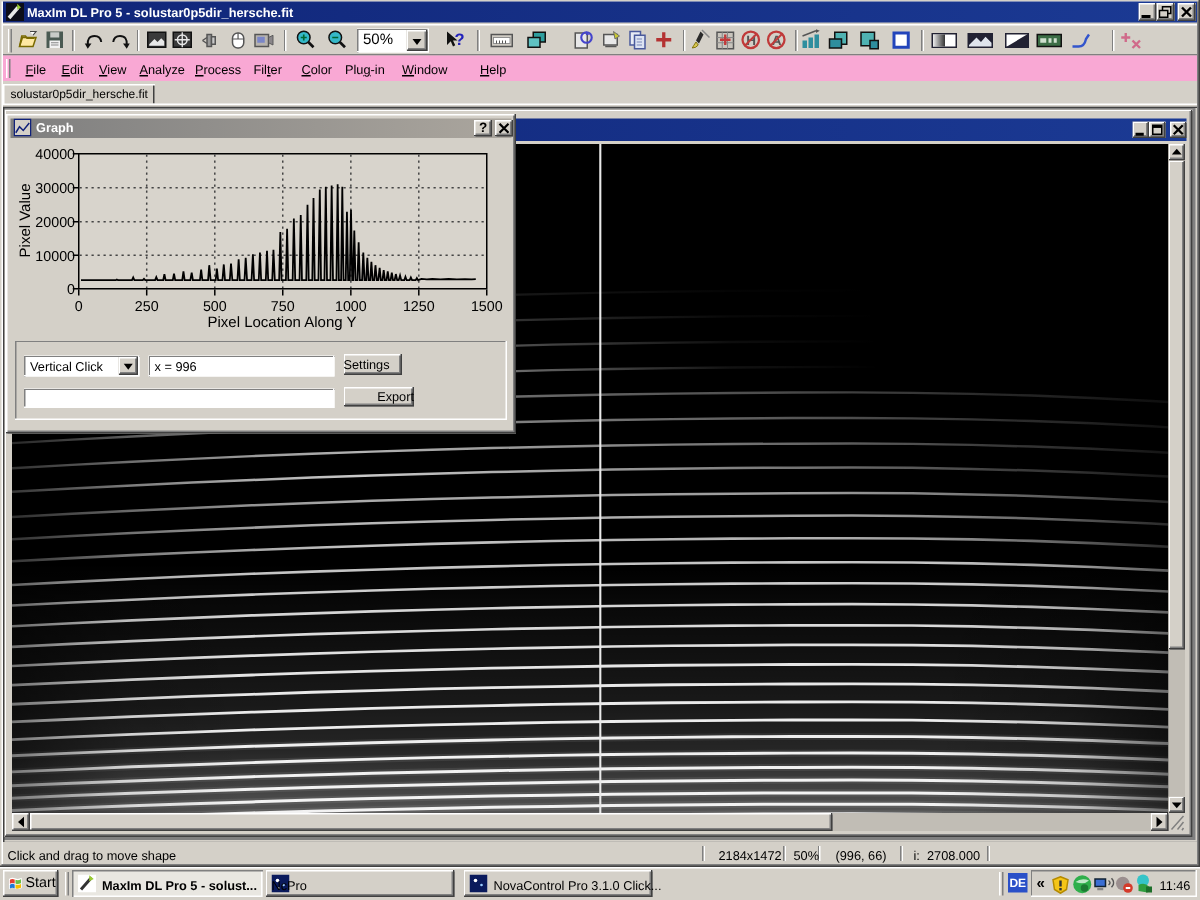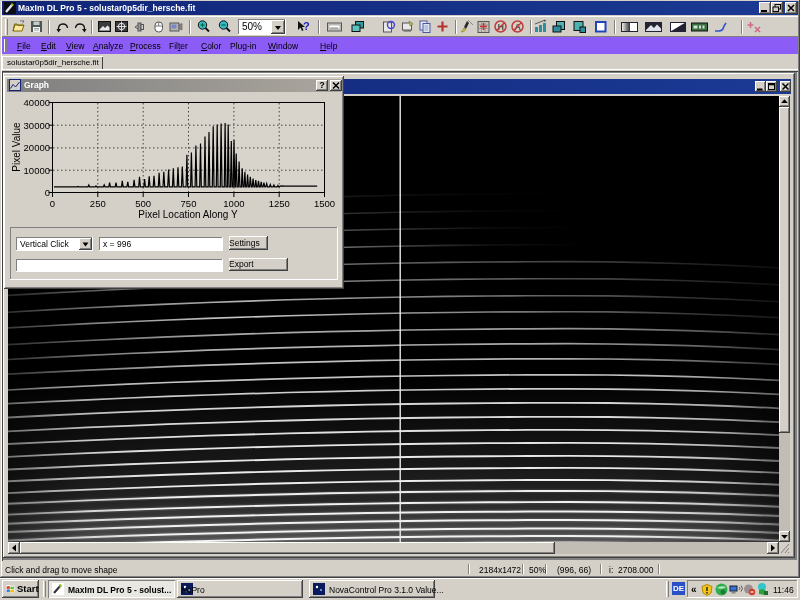--- a/index.html
+++ b/index.html
@@ -199,21 +199,21 @@
   <span class="abs" style="left:711px;top:3px;width:18px;height:15px"><svg width="18" height="15">
           <path d="M2 12 L6 12 Q10 12 11 7 L13 4" fill="none" stroke="#3355cc" stroke-width="1.6"></path>
         </svg></span>
   <span class="sep abs" style="left:739px;top:4px;height:14px"></span>
   <span class="abs" style="left:744px;top:3px;width:16px;height:15px"><svg width="16" height="15">
           <path d="M4.5 3 V9 M1.5 6 H7.5" stroke="#d06a8a" stroke-width="1.6"></path>
           <path d="M9 8 L14 13 M14 8 L9 13" stroke="#d06a8a" stroke-width="1.6"></path>
         </svg></span>
   </div>
 
-  <div class="abs" style="left:2px;top:37px;width:796px;height:17px;background:#8b5cf6">
+  <div class="abs" style="left:2px;top:37px;width:796px;height:17px;background:#f9a8d4">
     <span class="grip abs" style="left:2px;top:2px;height:13px"></span>
     <span class="abs" style="left:15px;top:4px"><u>F</u>ile</span>
     <span class="abs" style="left:39px;top:4px"><u>E</u>dit</span>
     <span class="abs" style="left:64px;top:4px"><u>V</u>iew</span>
     <span class="abs" style="left:91px;top:4px"><u>A</u>nalyze</span>
     <span class="abs" style="left:128px;top:4px"><u>P</u>rocess</span>
     <span class="abs" style="left:167px;top:4px">Fil<u>t</u>er</span>
     <span class="abs" style="left:199px;top:4px"><u>C</u>olor</span>
     <span class="abs" style="left:228px;top:4px">Plu<u>g</u>-in</span>
     <span class="abs" style="left:266px;top:4px"><u>W</u>indow</span>
@@ -408,40 +408,40 @@
         <span class="abs" style="left:4px;top:2px;white-space:nowrap">Vertical Click</span>
         <span class="btn abs" style="left:63px;top:1px;width:13px;height:12px"><svg width="13" height="12">
               <path d="M3.5 4.5 L9.5 4.5 L6.5 8.5 Z" fill="#000"></path>
             </svg></span>
       </div>
       <div class="abs sunken1" style="left:95px;top:161px;width:124px;height:14px;background:#fff">
           <span class="abs" style="left:4px;top:2px">x = 996</span>
         </div>
       <div class="abs sunken1" style="left:12px;top:183px;width:207px;height:13px;background:#fff"></div>
       <div class="abs btn" style="left:225px;top:160px;width:39px;height:14px;text-align:left;line-height:14px">Settings</div>
-      <div class="abs btn" style="left:225px;top:182px;width:59px;height:13px;text-align:left;line-height:13px">Export</div>
+      <div class="abs btn" style="left:225px;top:182px;width:47px;height:13px;text-align:right;line-height:13px">Export</div>
     </div>
   </div>
 
   <div class="abs" style="left:2px;top:562px;width:796px;height:14px;background:#d4d0c8">
     <span class="abs" style="left:466px;top:2px;width:2px;height:10px;box-shadow:inset 1px 0 #808080,inset -1px 0 #fff"></span>
     <span class="abs" style="left:520px;top:2px;width:2px;height:10px;box-shadow:inset 1px 0 #808080,inset -1px 0 #fff"></span>
     <span class="abs" style="left:543px;top:2px;width:2px;height:10px;box-shadow:inset 1px 0 #808080,inset -1px 0 #fff"></span>
     <span class="abs" style="left:598px;top:2px;width:2px;height:10px;box-shadow:inset 1px 0 #808080,inset -1px 0 #fff"></span>
     <span class="abs" style="left:656px;top:2px;width:2px;height:10px;box-shadow:inset 1px 0 #808080,inset -1px 0 #fff"></span>
     <span class="abs" style="left:3px;top:3px">Click and drag to move shape</span>
     <span class="abs" style="left:477px;top:3px">2184x1472</span>
     <span class="abs" style="left:527px;top:3px">50%</span>
     <span class="abs" style="left:555px;top:3px">(996, 66)</span>
     <span class="abs" style="left:607px;top:3px">i:&nbsp;&nbsp;2708.000</span>
   </div>
 </div>
 
 <div class="abs" style="left:0;top:578px;width:800px;height:22px;background:#d4d0c8;box-shadow:inset 0 1px #fff">
-  <div class="abs btn" style="left:2px;top:2px;width:37px;height:18px;font-size:9.5px;font-weight:bold">
+  <div class="abs btn" style="left:2px;top:2px;width:37px;height:18px;font-size:9.5px;font-weight:normal">
     <svg width="13" height="12" style="position:absolute;left:2px;top:3px">
         <path d="M2 3 Q4 1.5 6 2.5 Q8 3.5 10.5 2.2 L10.5 9 Q8 10.3 6 9.3 Q4 8.3 2 9.8 Z" fill="#fff"></path>
         <path d="M2.6 3.5 Q4 2.5 5.8 3.3 L5.8 6 Q4 5.2 2.6 6.2 Z" fill="#e33e30"></path>
         <path d="M6.3 3.5 Q8 4.2 10 3.2 L10 5.8 Q8 6.8 6.3 6 Z" fill="#6cbe45"></path>
         <path d="M2.6 6.8 Q4 5.8 5.8 6.6 L5.8 9.2 Q4 8.4 2.6 9.4 Z" fill="#1e78d7"></path>
         <path d="M6.3 6.6 Q8 7.3 10 6.3 L10 8.9 Q8 9.9 6.3 9.1 Z" fill="#f7bd00"></path>
       </svg>
     <span class="abs" style="left:15px;top:3px">Start</span>
   </div>
   <span class="abs" style="left:43px;top:3px;width:3px;height:16px;box-shadow:inset 1px 0 #fff,inset -1px 0 #808080"></span>
@@ -461,21 +461,21 @@
         <circle cx="5" cy="9" r="0.7" fill="#fff"></circle>
       </svg>
     <span class="abs" style="left:4px;top:5px">NcPro</span>
   </div>
   <div class="abs btn" style="left:309px;top:2px;width:126px;height:18px">
     <svg width="12" height="12" style="position:absolute;left:4px;top:3px">
         <rect width="12" height="12" fill="#0a1a5c"></rect>
         <circle cx="4" cy="4" r="1.2" fill="#fff"></circle>
         <circle cx="8" cy="7" r="0.9" fill="#9cf"></circle>
       </svg>
-    <span class="abs" style="left:20px;top:5px;white-space:nowrap">NovaControl Pro 3.1.0 Value...</span>
+    <span class="abs" style="left:20px;top:5px;white-space:nowrap">NovaControl Pro 3.1.0 Click...</span>
   </div>
   <span class="abs" style="left:666px;top:3px;width:3px;height:16px;box-shadow:inset 1px 0 #fff,inset -1px 0 #808080"></span>
   <div class="abs" style="left:672px;top:4px;width:13px;height:13px;background:#2a50c8;color:#fff;font-size:8px;font-weight:bold;text-align:center;line-height:13px">DE</div>
   <div class="abs sunken1" style="left:687px;top:2px;width:111px;height:18px">
     <span class="abs" style="left:4px;top:4px;font-weight:bold;font-size:10px">«</span>
     <svg width="12" height="12" style="position:absolute;left:14px;top:4px">
         <path d="M6 0.5 L11 2.5 L10 9 L6 11.5 L2 9 L1 2.5 Z" fill="#f5c518" stroke="#b58a00"></path>
         <rect x="5.2" y="3" width="1.6" height="4" fill="#333"></rect>
         <rect x="5.2" y="8" width="1.6" height="1.6" fill="#333"></rect>
       </svg>

